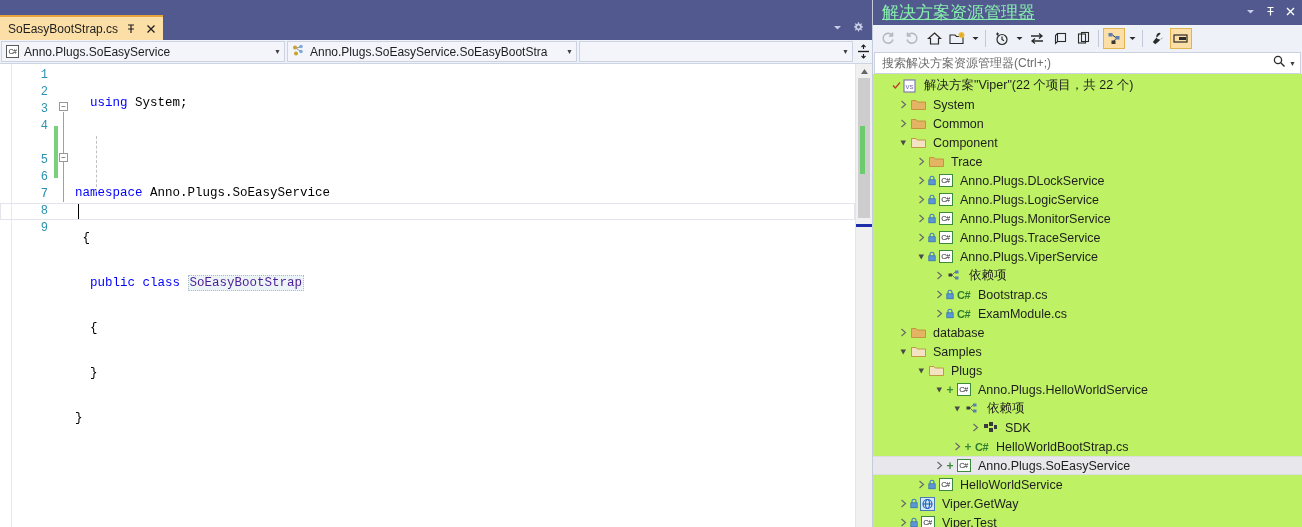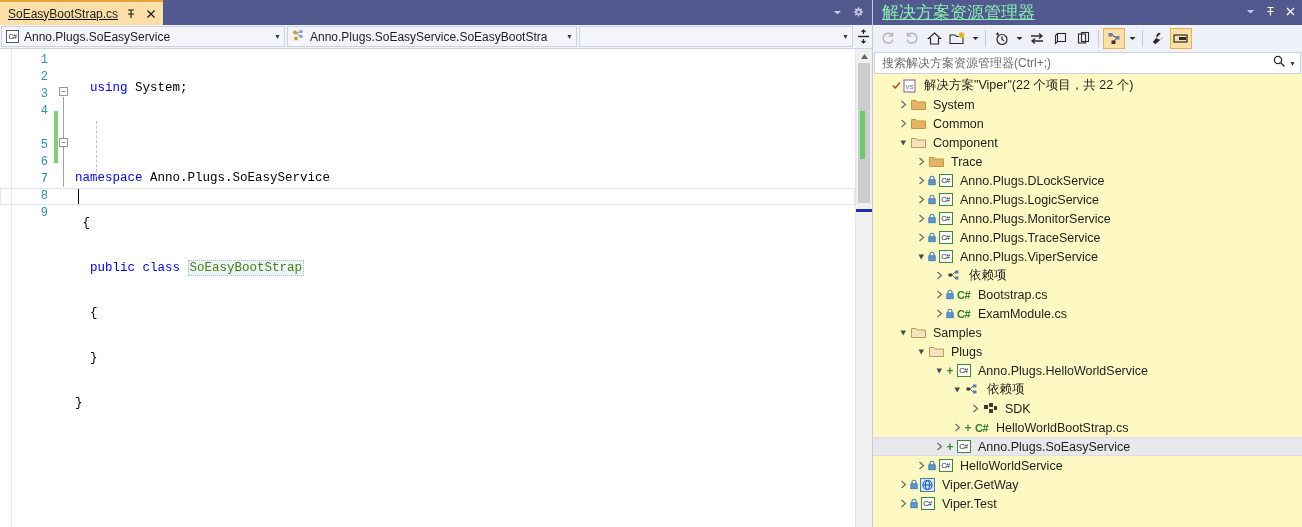--- a/index.html
+++ b/index.html
@@ -23,27 +23,26 @@
     position: relative;
     width: 872px;
     height: 527px;
     background: #ffffff;
     display: flex;
     flex-direction: column;
   }
 
   
   .tabstrip {
-    height: 25px;
+    height: 40px;
     background: #52598f;
     display: flex;
     align-items: flex-end;
     position: relative;
     flex: none;
-    text-decoration: underline;
   }
   .tab {
     height: 25px;
     background: #fcdfa6;
     border-top: 2px solid #e8a33d;
     display: flex;
     align-items: center;
     padding: 0 5px 0 8px;
     gap: 6px;
     cursor: pointer;
@@ -197,21 +196,21 @@
     font-family: "Liberation Mono", monospace;
     font-size: 12.5px;
     white-space: pre;
   }
   .cl {
     height: 17px;
     line-height: 17px;
     color: #000000;
   }
   .kw { color: #0000ff; }
-  .tp { color: #4d7c0f; }
+  .tp { color: #4c1d95; }
   .codelens {
     height: 17px;
     line-height: 17px;
     color: #9a9a9a;
     font-family: "Liberation Sans", sans-serif;
     font-size: 11.5px;
     cursor: pointer;
   }
   .dotted-ul {
     border-bottom: 1px dotted #9a9a9a;
@@ -344,21 +343,21 @@
   .se-search .ph {
     flex: 1;
     color: #6d6d6d;
     font-size: 12px;
   }
   .se-search .mag { cursor: pointer; display:block; }
   .se-search .arr { color: #404040; font-size: 7px; padding-left: 3px; cursor: pointer; }
 
   .se-tree {
     flex: 1;
-    background: #fef9c3;
+    background: #bef264;
     overflow: hidden;
     padding-top: 2px;
     position: relative;
   }
   .trow {
     height: 19px;
     display: flex;
     align-items: center;
     cursor: pointer;
     white-space: nowrap;
@@ -880,20 +879,34 @@
           </span>
           <span class="ticon">
             <span class="cs-plain">C#</span>
           </span>
           <span class="tlabel">ExamModule.cs</span>
         </div>
         <div class="trow">
           <span style="width: 24px; flex: 0 0 auto;"></span>
           <span class="twist">
             <svg width="9" height="9" viewBox="0 0 9 9">
+              <path d="M2.5 1 L6.5 4.5 L2.5 8" fill="none" stroke="#6a6a6a" stroke-width="1.2"></path>
+            </svg>
+          </span>
+          <span class="ticon">
+            <svg width="15" height="13" viewBox="0 0 15 13">
+              <path d="M0.5 2.5 H5 L6.3 4 H14.5 V11.5 H0.5 Z" fill="#e4b363" stroke="#c08f3a" stroke-width="0.9"></path>
+            </svg>
+          </span>
+          <span class="tlabel">database</span>
+        </div>
+        <div class="trow">
+          <span style="width: 24px; flex: 0 0 auto;"></span>
+          <span class="twist">
+            <svg width="9" height="9" viewBox="0 0 9 9">
               <path d="M1.5 2.5 L7 2.5 L4.2 7.5 Z" fill="#4a4a4a"></path>
             </svg>
           </span>
           <span class="ticon">
             <svg width="15" height="13" viewBox="0 0 15 13">
               <path d="M0.5 2.5 H5 L6.3 4 H14.5 V11.5 H0.5 Z" fill="#f4e3c3" stroke="#c08f3a" stroke-width="0.9"></path>
             </svg>
           </span>
           <span class="tlabel">Samples</span>
         </div>

